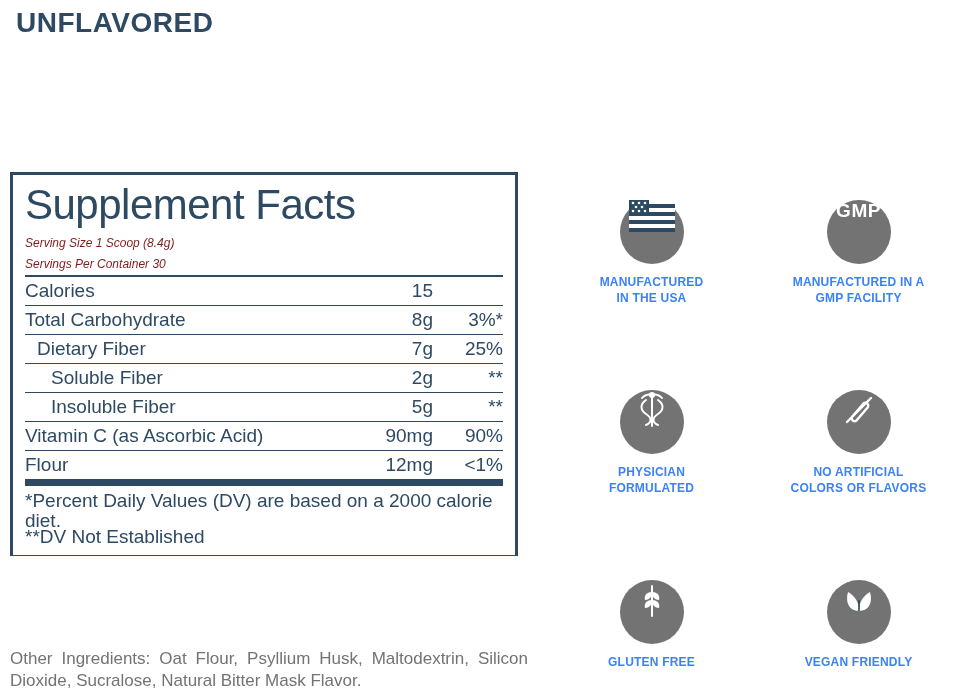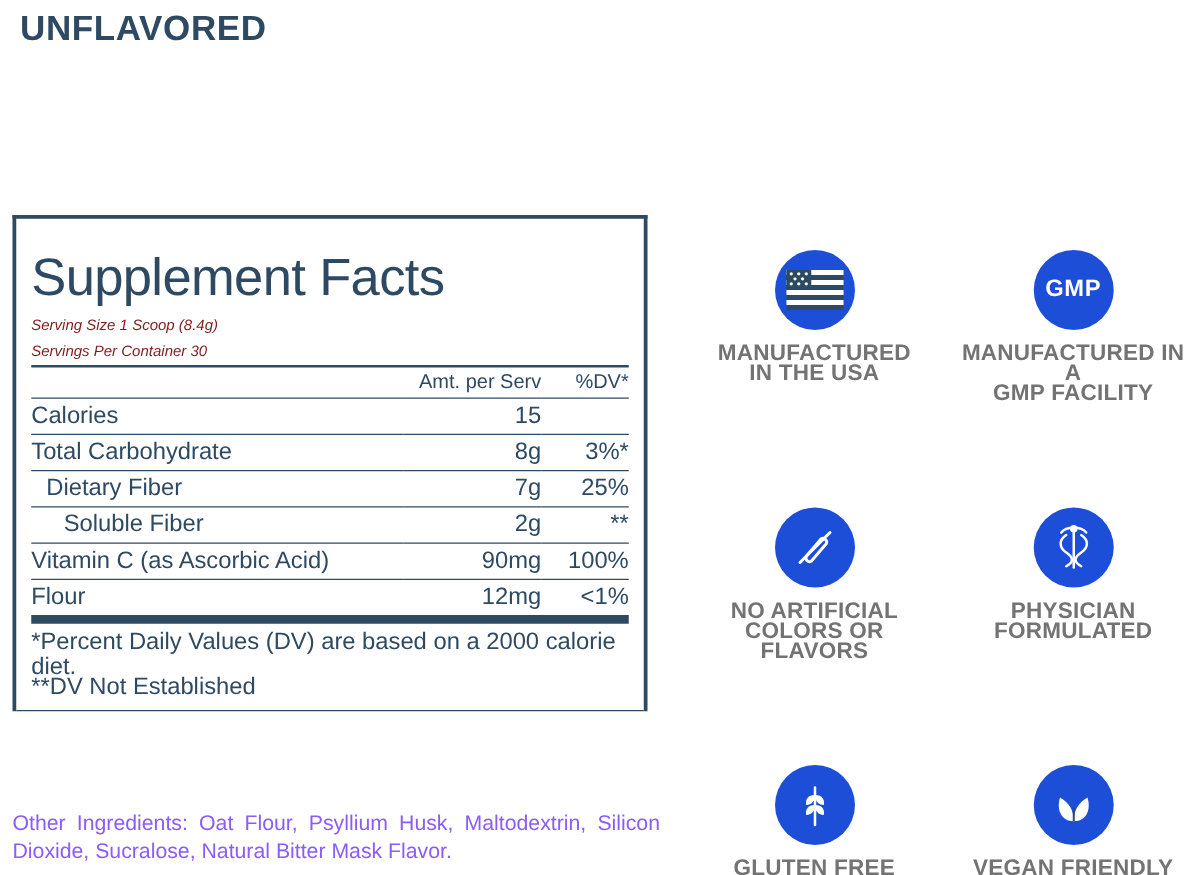--- a/index.html
+++ b/index.html
@@ -47,21 +47,21 @@
   }
   .facts-inner {
     padding: 8px 12px 0 12px;
   }
   .facts-heading {
     font-size: 42px;
     line-height: 1.05;
     font-weight: normal;
     color: #2e4a63;
     letter-spacing: -0.5px;
-    margin: 17px 0 6px 0;
+    margin: 0 0 6px 0;
   }
   .serving-line {
     font-size: 12px;
     line-height: 21px;
     color: #7f1d1d;
     font-style: italic;
   }
   .rule-thin {
     border-top: 1px solid #2e4a63;
     margin: 4px 0 0 0;
@@ -100,21 +100,21 @@
 
   .footnotes {
     font-size: 19px;
     line-height: 20px;
     color: #2e4a63;
     padding: 5px 0 4px 0;
   }
   .other-ing {
     font-size: 17px;
     line-height: 22px;
-    color: #8b5cf6;
+    color: #737373;
     text-align: justify;
     padding: 2px 0 6px 0;
   }
 
   
   .badges {
     position: absolute;
     left: 560px;
     top: 200px;
     width: 390px;
@@ -123,33 +123,32 @@
     grid-row-gap: 84px;
     grid-column-gap: 24px;
   }
   .badge {
     text-align: center;
   }
   .badge-circle {
     width: 64px;
     height: 64px;
     border-radius: 50%;
-    background: #1d4ed8;
+    background: #737373;
     margin: 0 auto 10px auto;
     display: flex;
-    align-items: center;
     justify-content: center;
   }
   .badge-circle svg { display: block; }
   .badge-label {
-    font-size: 18px;
+    font-size: 12px;
     font-weight: bold;
     line-height: 16px;
     letter-spacing: 0.2px;
-    color: #737373;
+    color: #3b82f6;
     white-space: pre-line;
   }
   .gmp-text {
     font-size: 19px;
     font-weight: bold;
     color: #ffffff;
     letter-spacing: 0.5px;
     font-family: "Liberation Sans", sans-serif;
   }
 </style>
@@ -162,25 +161,20 @@
 
   <div class="facts-panel">
     <div class="facts-inner">
       <div class="facts-heading">Supplement Facts</div>
       <div class="serving-line">Serving Size 1 Scoop (8.4g)</div>
       <div class="serving-line">Servings Per Container 30</div>
       <div class="rule-med"></div>
 
       <table class="nutri">
         <tbody>
-            <tr class="hdr-row line">
-          <td class="col-name"></td>
-          <td class="col-amt">Amt. per Serv</td>
-          <td class="col-dv">%DV*</td>
-        </tr>
         <tr class="line">
           <td class="col-name">Calories</td>
           <td class="col-amt">15</td>
           <td class="col-dv"></td>
         </tr>
         <tr class="line">
           <td class="col-name">Total Carbohydrate</td>
           <td class="col-amt">8g</td>
           <td class="col-dv">3%*</td>
         </tr>
@@ -188,23 +182,28 @@
           <td class="col-name indent-1">Dietary Fiber</td>
           <td class="col-amt">7g</td>
           <td class="col-dv">25%</td>
         </tr>
         <tr class="line">
           <td class="col-name indent-2">Soluble Fiber</td>
           <td class="col-amt">2g</td>
           <td class="col-dv">**</td>
         </tr>
         <tr class="line">
+          <td class="col-name indent-2">Insoluble Fiber</td>
+          <td class="col-amt">5g</td>
+          <td class="col-dv">**</td>
+        </tr>
+        <tr class="line">
           <td class="col-name">Vitamin C (as Ascorbic Acid)</td>
           <td class="col-amt">90mg</td>
-          <td class="col-dv">100%</td>
+          <td class="col-dv">90%</td>
         </tr>
         <tr>
           <td class="col-name">Flour</td>
           <td class="col-amt">12mg</td>
           <td class="col-dv">&lt;1%</td>
         </tr>
       </tbody>
         </table>
 
       <div class="rule-thick"></div>
@@ -248,45 +247,45 @@
     <div class="badge">
       <div class="badge-circle">
         <span class="gmp-text">GMP</span>
       </div>
       <div class="badge-label">MANUFACTURED IN A
 GMP FACILITY</div>
     </div>
 
     <div class="badge">
       <div class="badge-circle">
-        <svg width="40" height="40" viewBox="0 0 40 40">
-          <g stroke="#ffffff" stroke-width="2.4" fill="none" stroke-linecap="round">
-            <path d="M13 27 L25 13 a3 3 0 0 1 4 4 L17 31 a3 3 0 0 1 -4 -4 z"></path>
-            <line x1="8" y1="32" x2="32" y2="8"></line>
-          </g>
-        </svg>
-      </div>
-      <div class="badge-label">NO ARTIFICIAL
-COLORS OR FLAVORS</div>
-    </div>
-
-    <div class="badge">
-      <div class="badge-circle">
         <svg width="38" height="40" viewBox="0 0 38 40">
           <g stroke="#ffffff" stroke-width="2" fill="none" stroke-linecap="round">
             <line x1="19" y1="6" x2="19" y2="36"></line>
             <path d="M13 10 C7 14, 7 20, 13 24 C19 28, 19 32, 13 35"></path>
             <path d="M25 10 C31 14, 31 20, 25 24 C19 28, 19 32, 25 35"></path>
             <path d="M9 8 C13 3, 25 3, 29 8"></path>
           </g>
           <circle cx="19" cy="5" r="3" fill="#ffffff"></circle>
         </svg>
       </div>
       <div class="badge-label">PHYSICIAN
 FORMULATED</div>
+    </div>
+
+    <div class="badge">
+      <div class="badge-circle">
+        <svg width="40" height="40" viewBox="0 0 40 40">
+          <g stroke="#ffffff" stroke-width="2.4" fill="none" stroke-linecap="round">
+            <path d="M13 27 L25 13 a3 3 0 0 1 4 4 L17 31 a3 3 0 0 1 -4 -4 z"></path>
+            <line x1="8" y1="32" x2="32" y2="8"></line>
+          </g>
+        </svg>
+      </div>
+      <div class="badge-label">NO ARTIFICIAL
+COLORS OR FLAVORS</div>
     </div>
 
     <div class="badge">
       <div class="badge-circle">
         <svg width="36" height="40" viewBox="0 0 36 40">
           <g stroke="#ffffff" stroke-width="2" fill="none" stroke-linecap="round">
             <line x1="18" y1="6" x2="18" y2="36"></line>
             <path d="M18 12 C12 12, 10 16, 11 20 C15 20, 18 17, 18 12 z" fill="#ffffff" stroke="none"></path>
             <path d="M18 12 C24 12, 26 16, 25 20 C21 20, 18 17, 18 12 z" fill="#ffffff" stroke="none"></path>
             <path d="M18 20 C12 20, 10 24, 11 28 C15 28, 18 25, 18 20 z" fill="#ffffff" stroke="none"></path>

